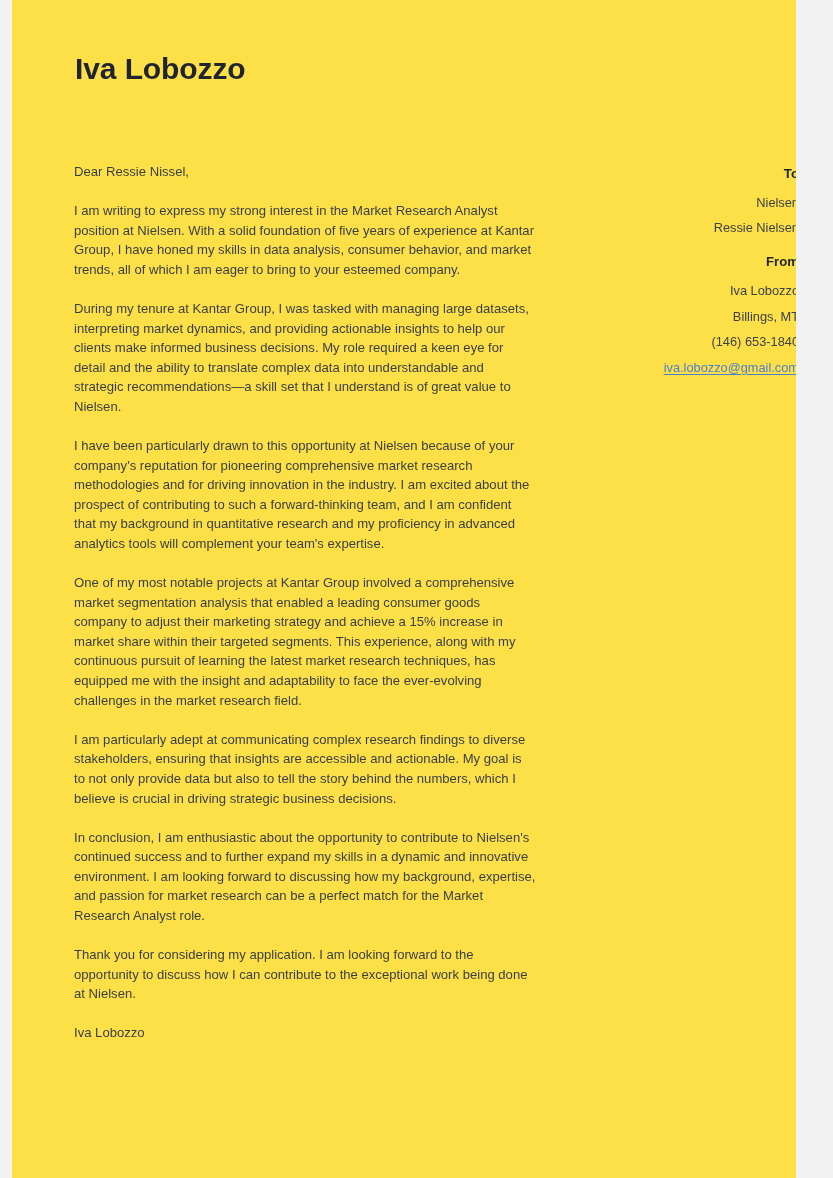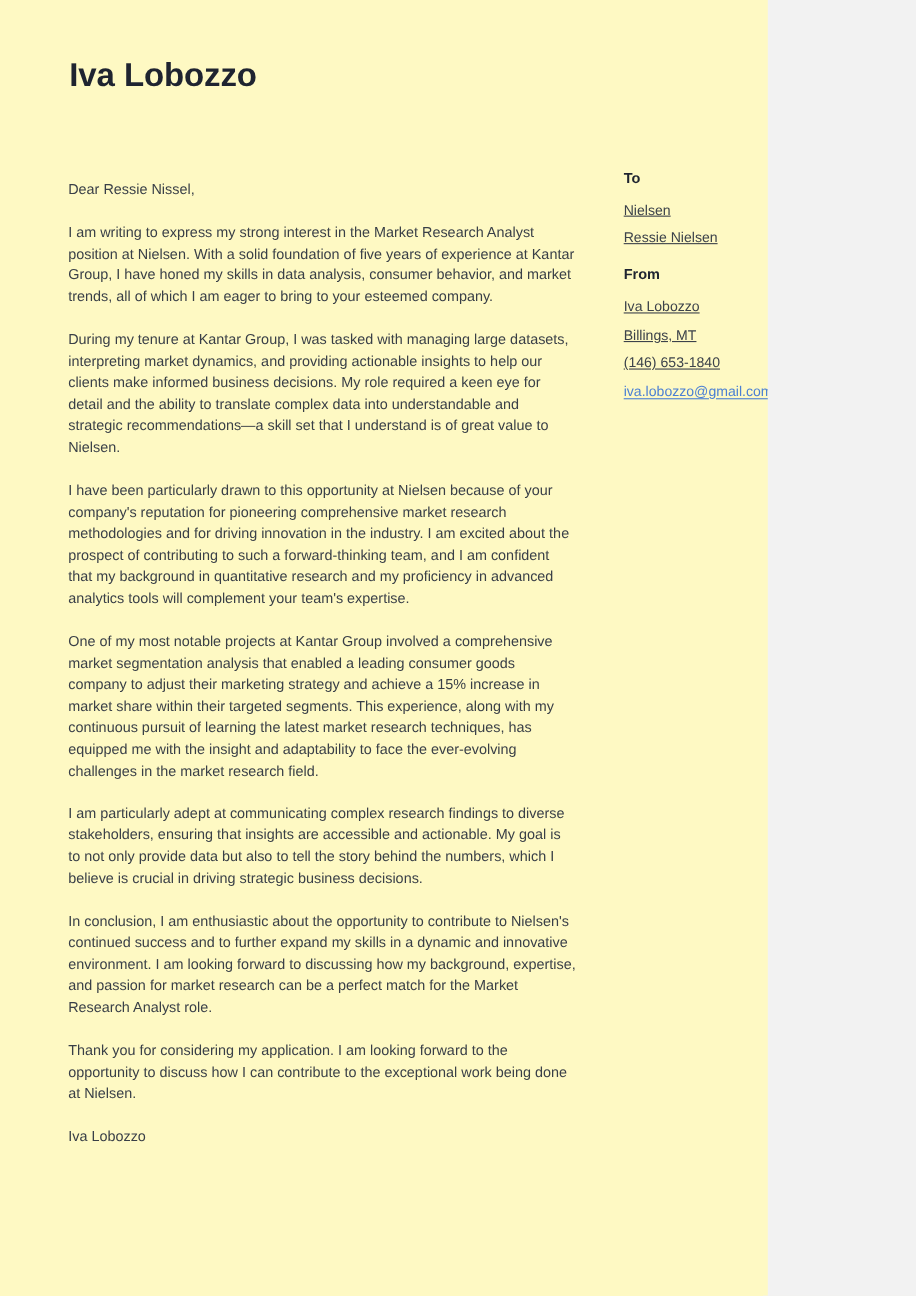--- a/index.html
+++ b/index.html
@@ -10,24 +10,25 @@
     background: #f2f2f2;
   }
 
   body {
     font-family: "Liberation Sans", sans-serif;
     -webkit-font-smoothing: antialiased;
   }
 
   #page {
     position: relative;
-    width: 698px;
+    width: 784px;
     height: 1178px;
-    background: #fef9c3;
+    background: #fde047;
     overflow: hidden;
+    margin-left: 12px;
   }
 
   
   #letter-header {
     position: absolute;
     left: 63px;
     top: 52px;
     width: 480px;
   }
 
@@ -71,40 +72,40 @@
   }
 
   #letter-body p:last-child { margin-bottom: 0; }
 
   .sig-line { white-space: pre-line; }
 
   
   #letter-sidebar {
     position: absolute;
     left: 567px;
-    top: 8px;
+    top: 20px;
     width: 220px;
+    text-align: right;
   }
 
   .sidebar-block { margin-bottom: 18px; }
 
   .sidebar-heading {
     font-size: 13.2px;
     font-weight: bold;
     color: #1f2430;
     margin-bottom: 13px;
     line-height: 1.2;
   }
 
   .sidebar-line {
     font-size: 12.8px;
     color: #3c424a;
     line-height: 16px;
     margin-bottom: 9.5px;
-    text-decoration: underline;
   }
 
   .sidebar-line:last-child { margin-bottom: 0; }
 
   .sidebar-link {
     font-size: 12.8px;
     line-height: 16px;
     color: #4a7fd4;
     text-decoration: underline;
     text-underline-offset: 2px;

